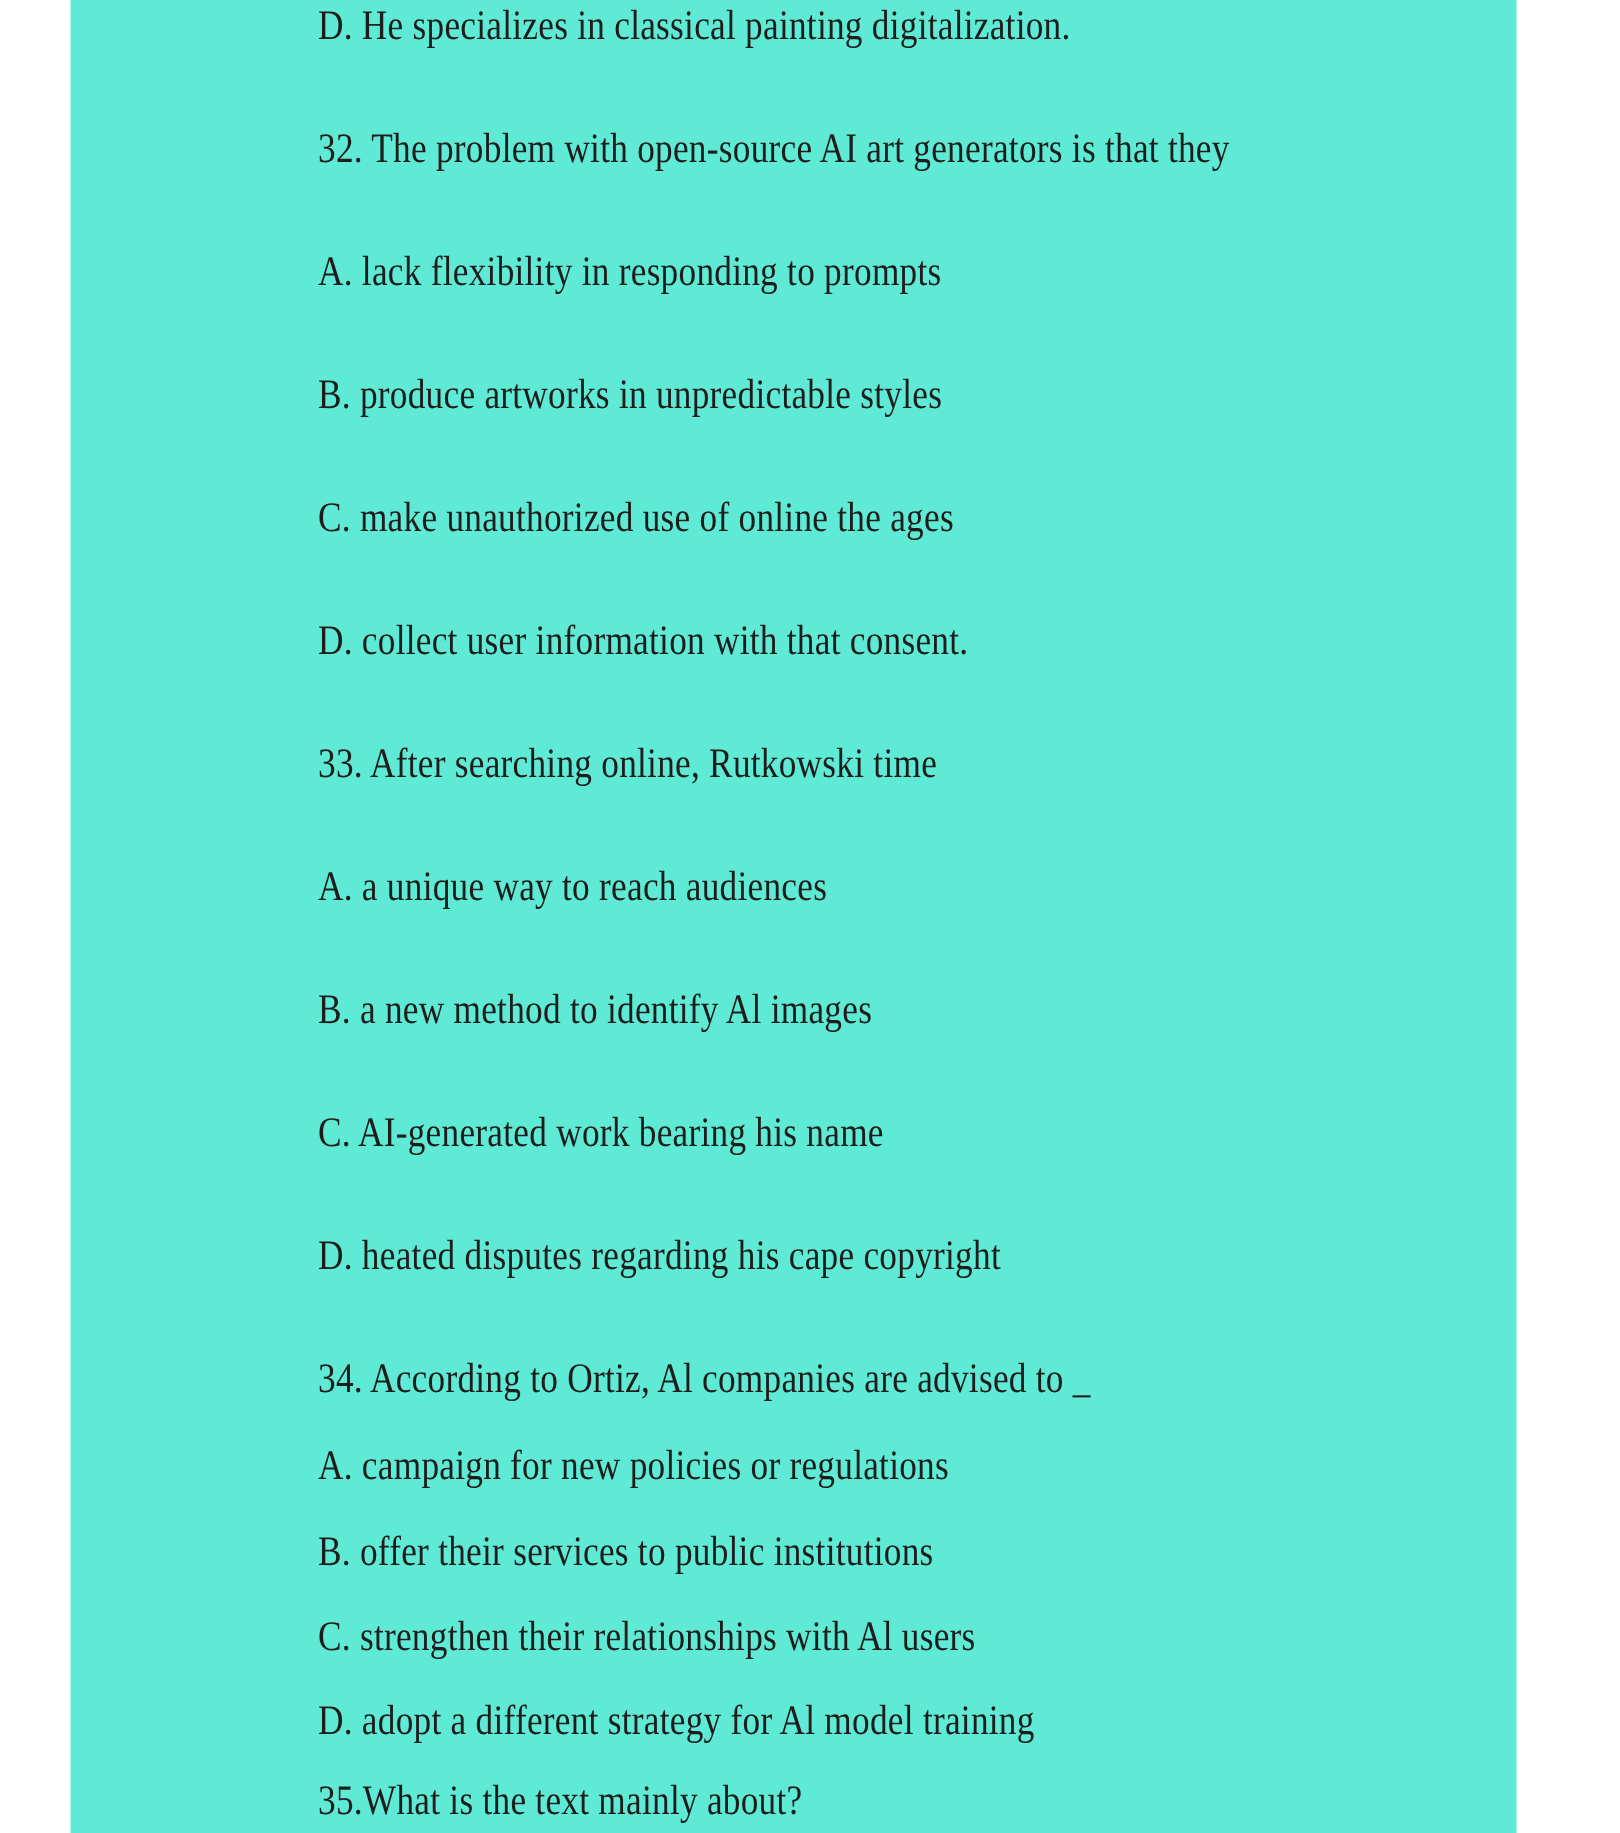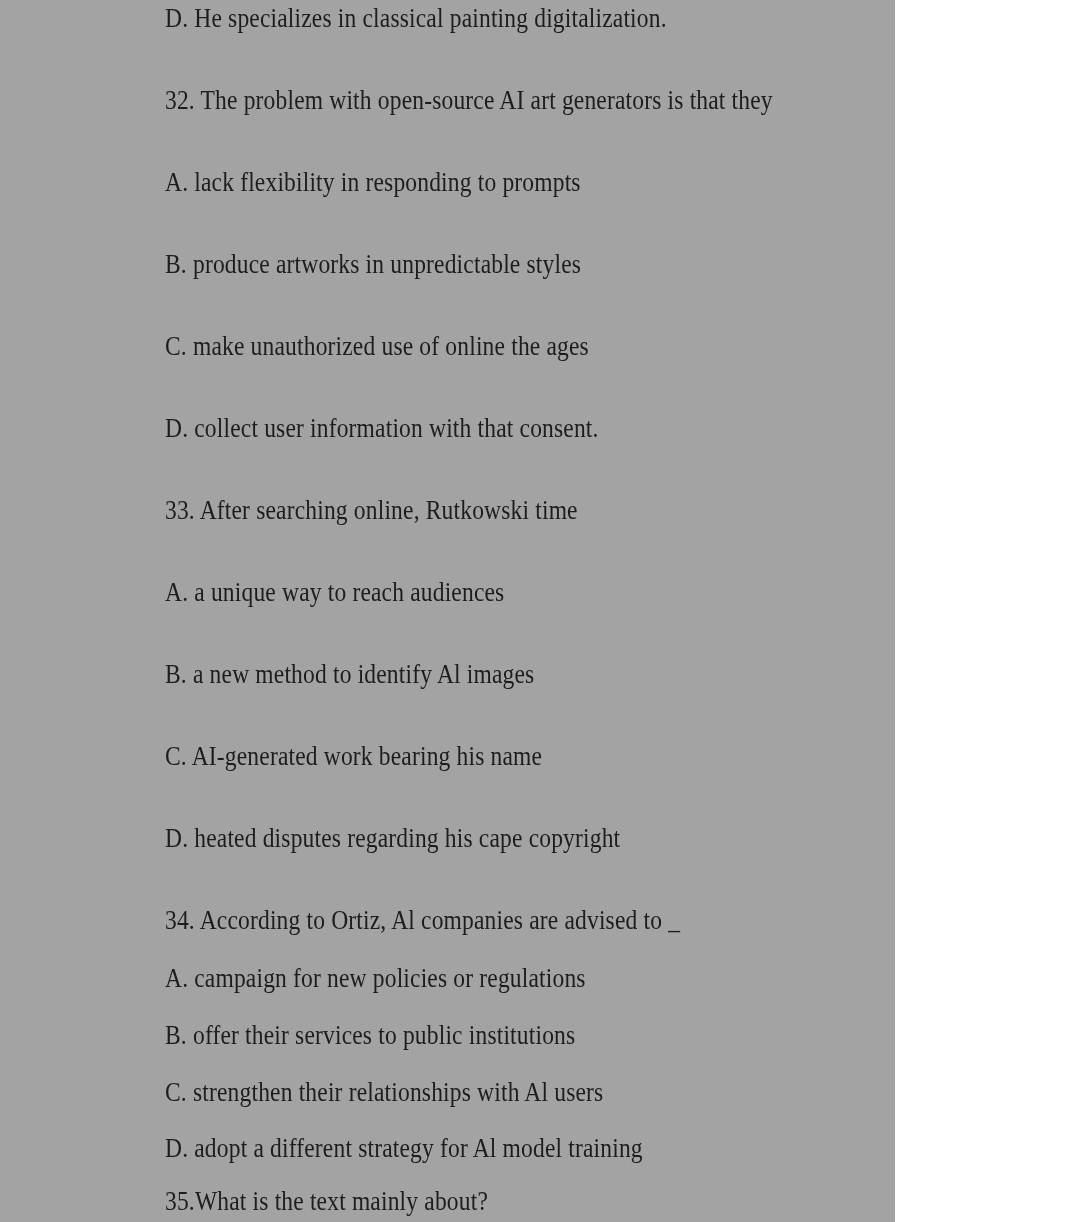--- a/index.html
+++ b/index.html
@@ -2,25 +2,26 @@
 <html><head>
 <meta charset="utf-8">
 <style>
   html, body {
     margin: 0;
     padding: 0;
     background: #ffffff;
   }
   .page {
     position: relative;
-    width: 895px;
+    width: 964px;
     height: 1222px;
-    background: #a3a3a3;
+    background: #5eead4;
     overflow: hidden;
     font-family: "Liberation Serif", "DejaVu Serif", serif;
+    margin-left: 47px;
   }
   .line {
     position: absolute;
     left: 165px;
     font-size: 28px;
     line-height: 36px;
     color: #1d1d1d;
     white-space: nowrap;
     transform: scaleX(0.84);
     transform-origin: left top;

